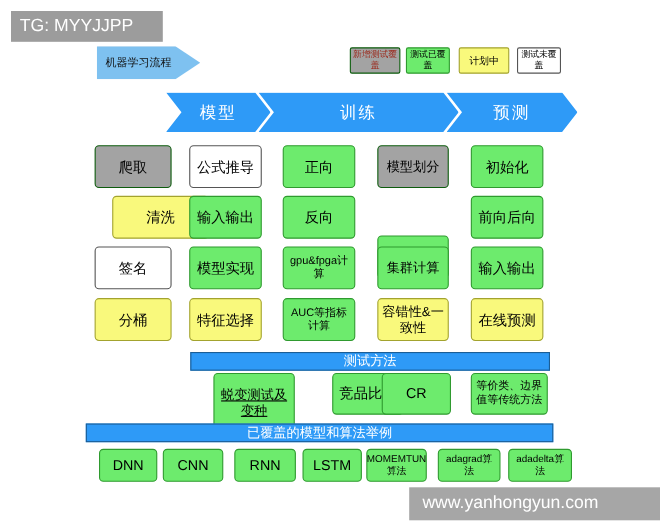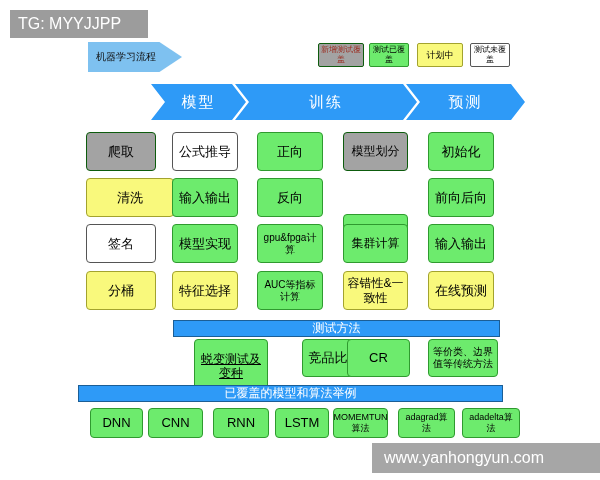--- a/index.html
+++ b/index.html
@@ -75,21 +75,21 @@
   <div class="legend-item st-new legend-new-text" style="left:318px;width:46px;">新增测试覆盖</div>
   <div class="legend-item st-covered" style="left:369px;width:40px;">测试已覆盖</div>
   <div class="legend-item st-planned" style="left:417px;width:46px;font-size:9px;">计划中</div>
   <div class="legend-item st-uncovered" style="left:470px;width:40px;">测试未覆盖</div>
 
   <div class="chev" style="left:151px;width:95px;">模型</div>
   <div class="chev" style="left:235px;width:182px;">训练</div>
   <div class="chev" style="left:406px;width:119px;">预测</div>
 
   <div class="box st-new" style="left:86px;top:132px;width:70px;">爬取</div>
-  <div class="box st-planned" style="left:86px;top:178px;width:88px;text-align:right;">清洗</div>
+  <div class="box st-planned" style="left:102px;top:178px;width:88px;text-align:right;">清洗</div>
   <div class="box st-uncovered" style="left:86px;top:224px;width:70px;">签名</div>
   <div class="box st-planned" style="left:86px;top:271px;width:70px;">分桶</div>
 
   <div class="box st-uncovered" style="left:172px;top:132px;width:66px;">公式推导</div>
   <div class="box st-covered" style="left:172px;top:178px;width:66px;">输入输出</div>
   <div class="box st-covered" style="left:172px;top:224px;width:66px;">模型实现</div>
   <div class="box st-planned" style="left:172px;top:271px;width:66px;">特征选择</div>
 
   <div class="box st-covered" style="left:257px;top:132px;width:66px;">正向</div>
   <div class="box st-covered" style="left:257px;top:178px;width:66px;">反向</div>

